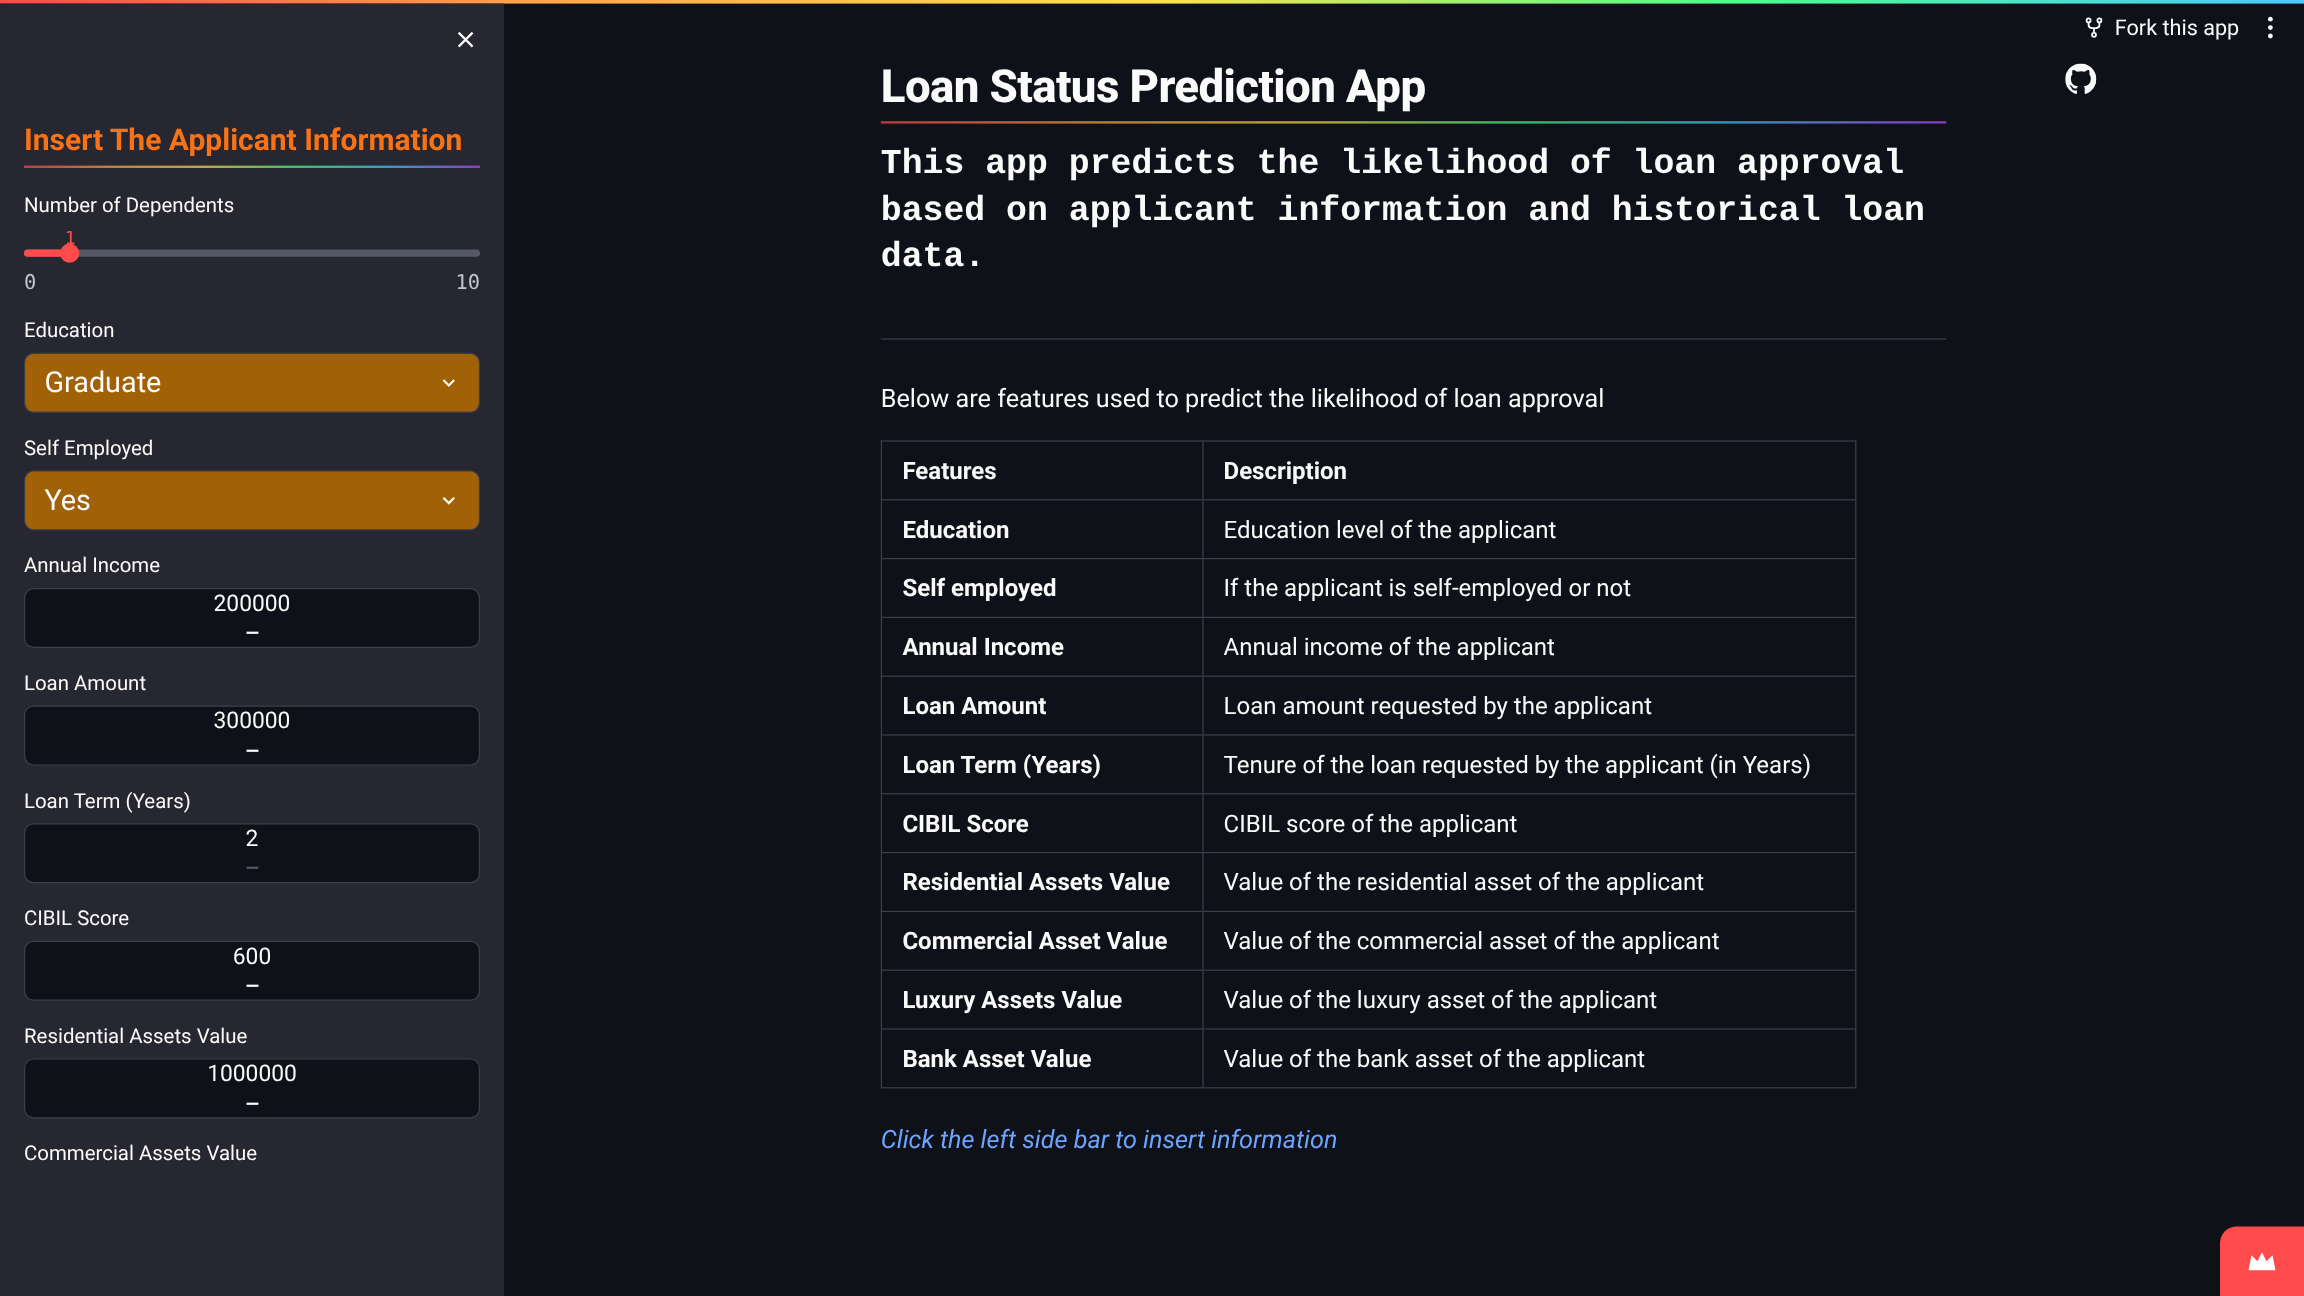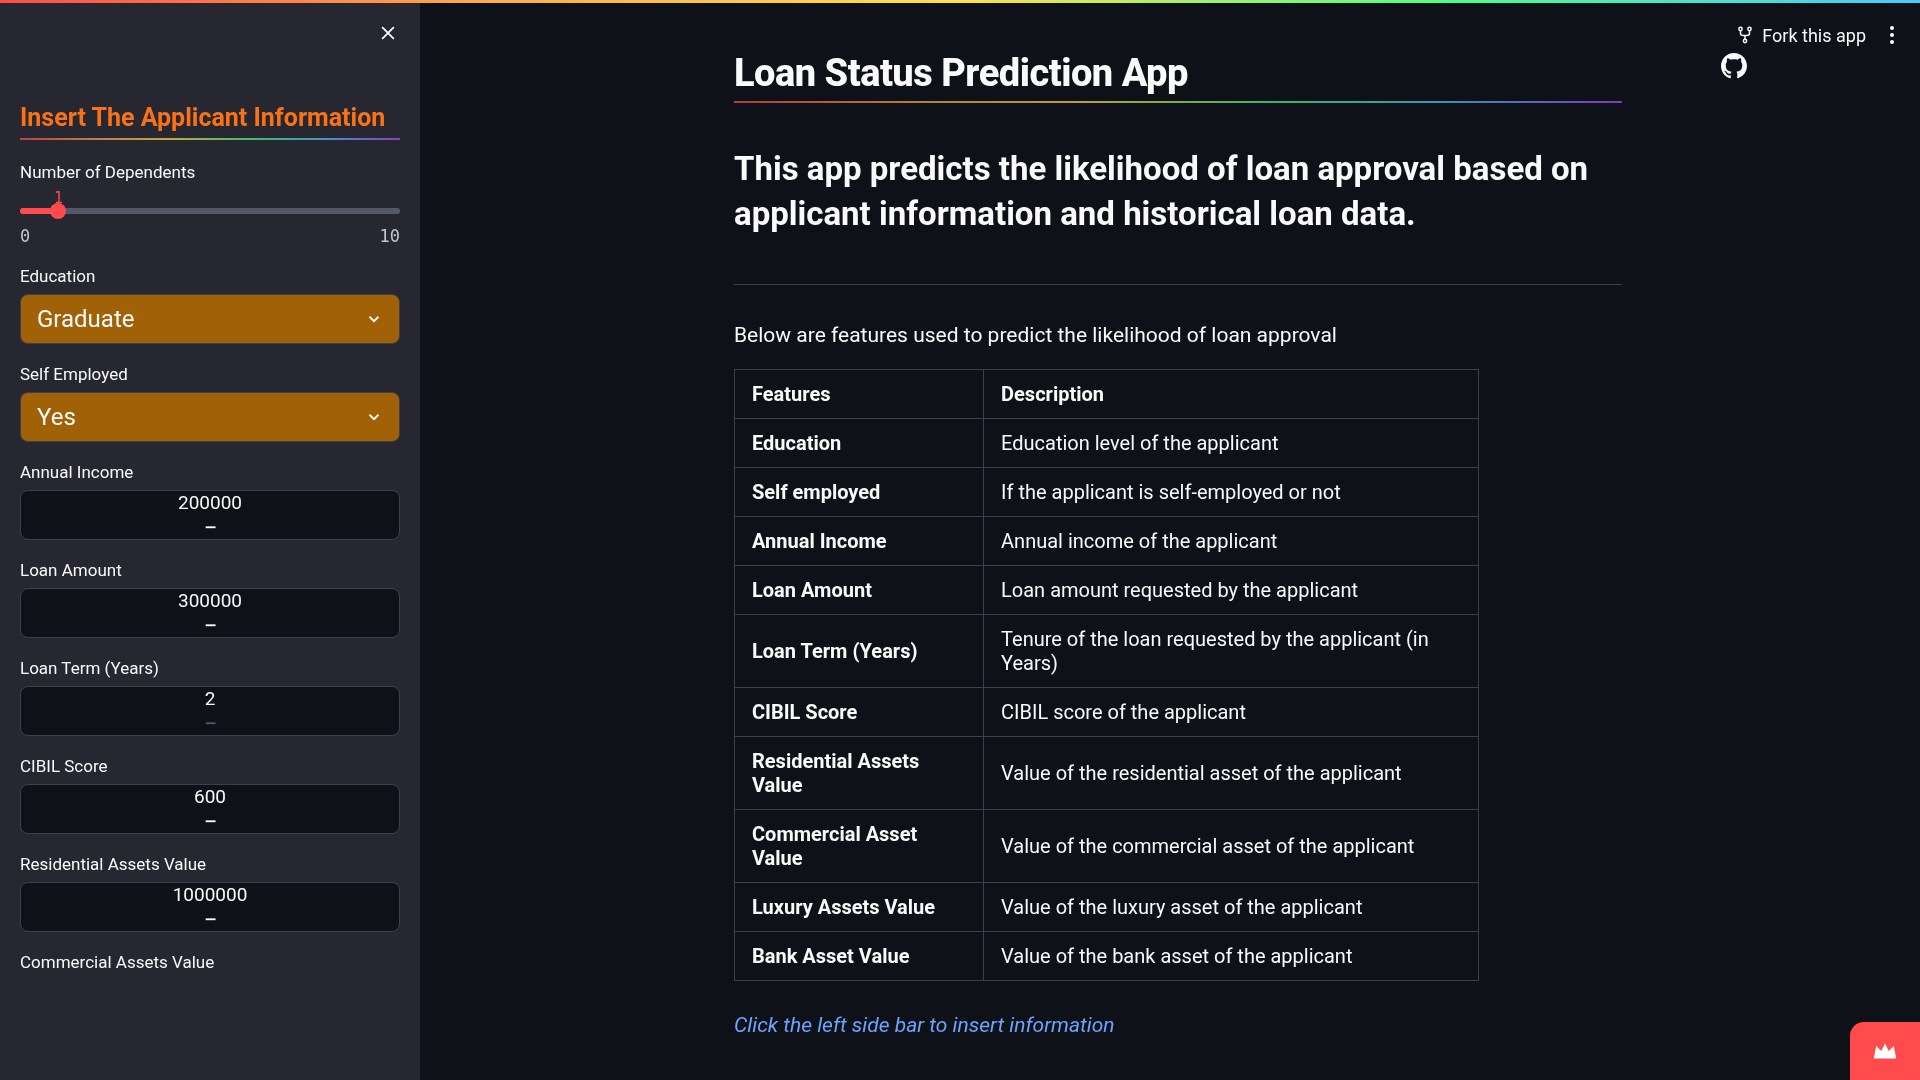--- a/index.html
+++ b/index.html
@@ -13,21 +13,21 @@
   position: relative;
 }
 .topbar {
   position: absolute;
   top: 0; left: 0; right: 0;
   height: 3px;
   background: linear-gradient(90deg, #ff4b4b 0%, #ffa94b 25%, #ffe14b 50%, #4bff88 75%, #4bc9ff 100%);
 }
 .header-actions {
   position: absolute;
-  top: 20px;
+  top: 8px;
   right: 20px;
   display: flex;
   align-items: center;
   gap: 18px;
   z-index: 10;
 }
 .fork-link {
   display: flex;
   align-items: center;
   gap: 8px;
@@ -181,36 +181,37 @@
   color: #fafafa;
   letter-spacing: -0.5px;
 }
 .rainbow-rule-main {
   height: 2px;
   background: linear-gradient(90deg,#ff4b4b,#ffa94b,#ffe14b,#4bff88,#4bc9ff,#b14bff);
   margin-top: 6px;
   opacity: .7;
 }
 .subtitle {
-  font-size: 33px;
+  font-size: 29px;
   font-weight: 700;
   color: #fafafa;
-  margin-top: 44px;
+  margin-top: 14px;
   line-height: 1.35;
+  font-family: Liberation Mono, monospace;
 }
 .hr-plain {
   border: none;
   border-top: 1px solid #3d3f4b;
   margin: 48px 0 38px 0;
 }
 .intro-text { font-size: 21px; color: #fafafa; margin-bottom: 22px; }
 
 .ftable {
   border-collapse: collapse;
-  width: 745px;
+  width: 813px;
 }
 .ftable th, .ftable td {
   border: 1px solid #3d3f4b;
   padding: 12px 17px;
   text-align: left;
   font-size: 20px;
   color: #fafafa;
 }
 .ftable th { font-weight: 700; }
 .ftable .feat { font-weight: 700; }

